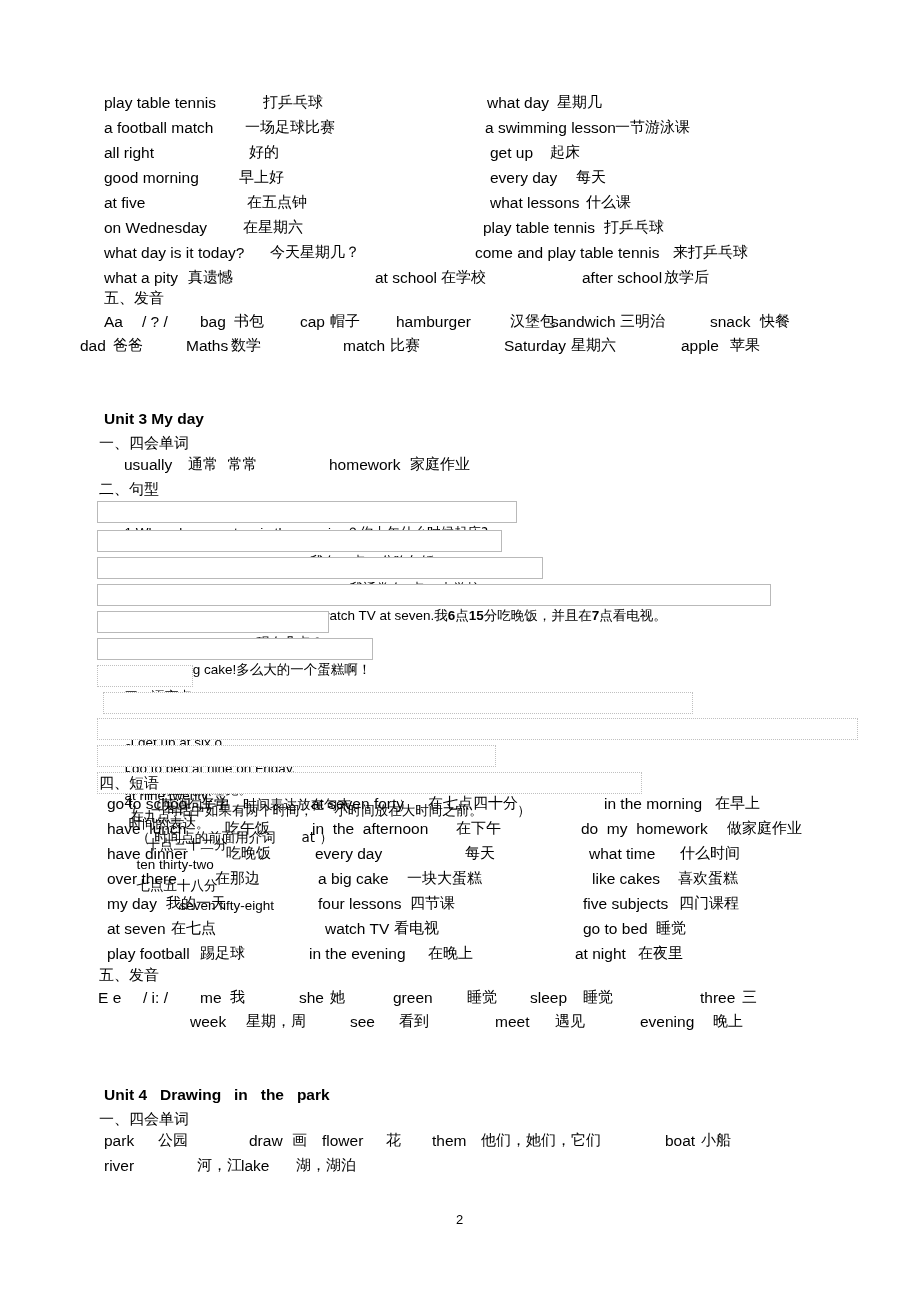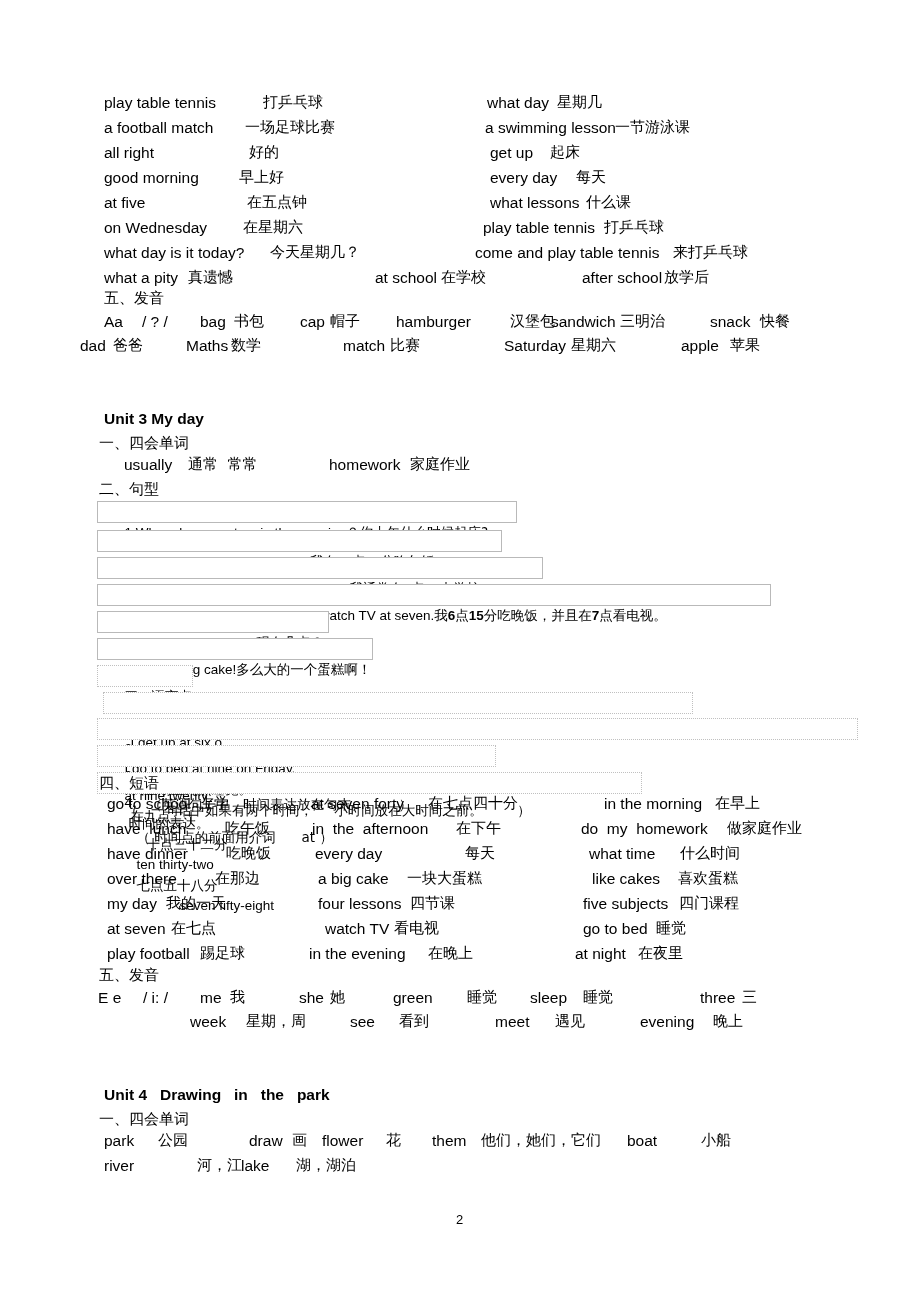--- a/index.html
+++ b/index.html
@@ -364,21 +364,21 @@
 
       <span class="abs en" style="left:242px;top:1133px;margin-left:7px;">draw</span>
       <span class="abs cn" style="left:292px;top:1133px;">画</span>
 
       <span class="abs en" style="left:322px;top:1133px;">flower</span>
       <span class="abs cn" style="left:386px;top:1133px;">花</span>
 
       <span class="abs en" style="left:432px;top:1133px;">them</span>
       <span class="abs cn" style="left:481px;top:1133px;">他们，她们，它们</span>
 
-      <span class="abs en" style="left:627px;top:1133px;">boat</span>
+      <span class="abs en" style="left:665px;top:1133px;">boat</span>
       <span class="abs cn" style="left:701px;top:1133px;">小船</span>
     </div>
 
     <div class="blk" style="position:absolute;left:0;top:0;width:920px;height:24px;">
       <span class="abs en" style="left:104px;top:1158px;">river</span>
       <span class="abs cn" style="left:159px;top:1158px;margin-left:38px;">河，江</span>
 
       <span class="abs en" style="left:241px;top:1158px;">lake</span>
       <span class="abs cn" style="left:296px;top:1158px;">湖，湖泊</span>
     </div>

